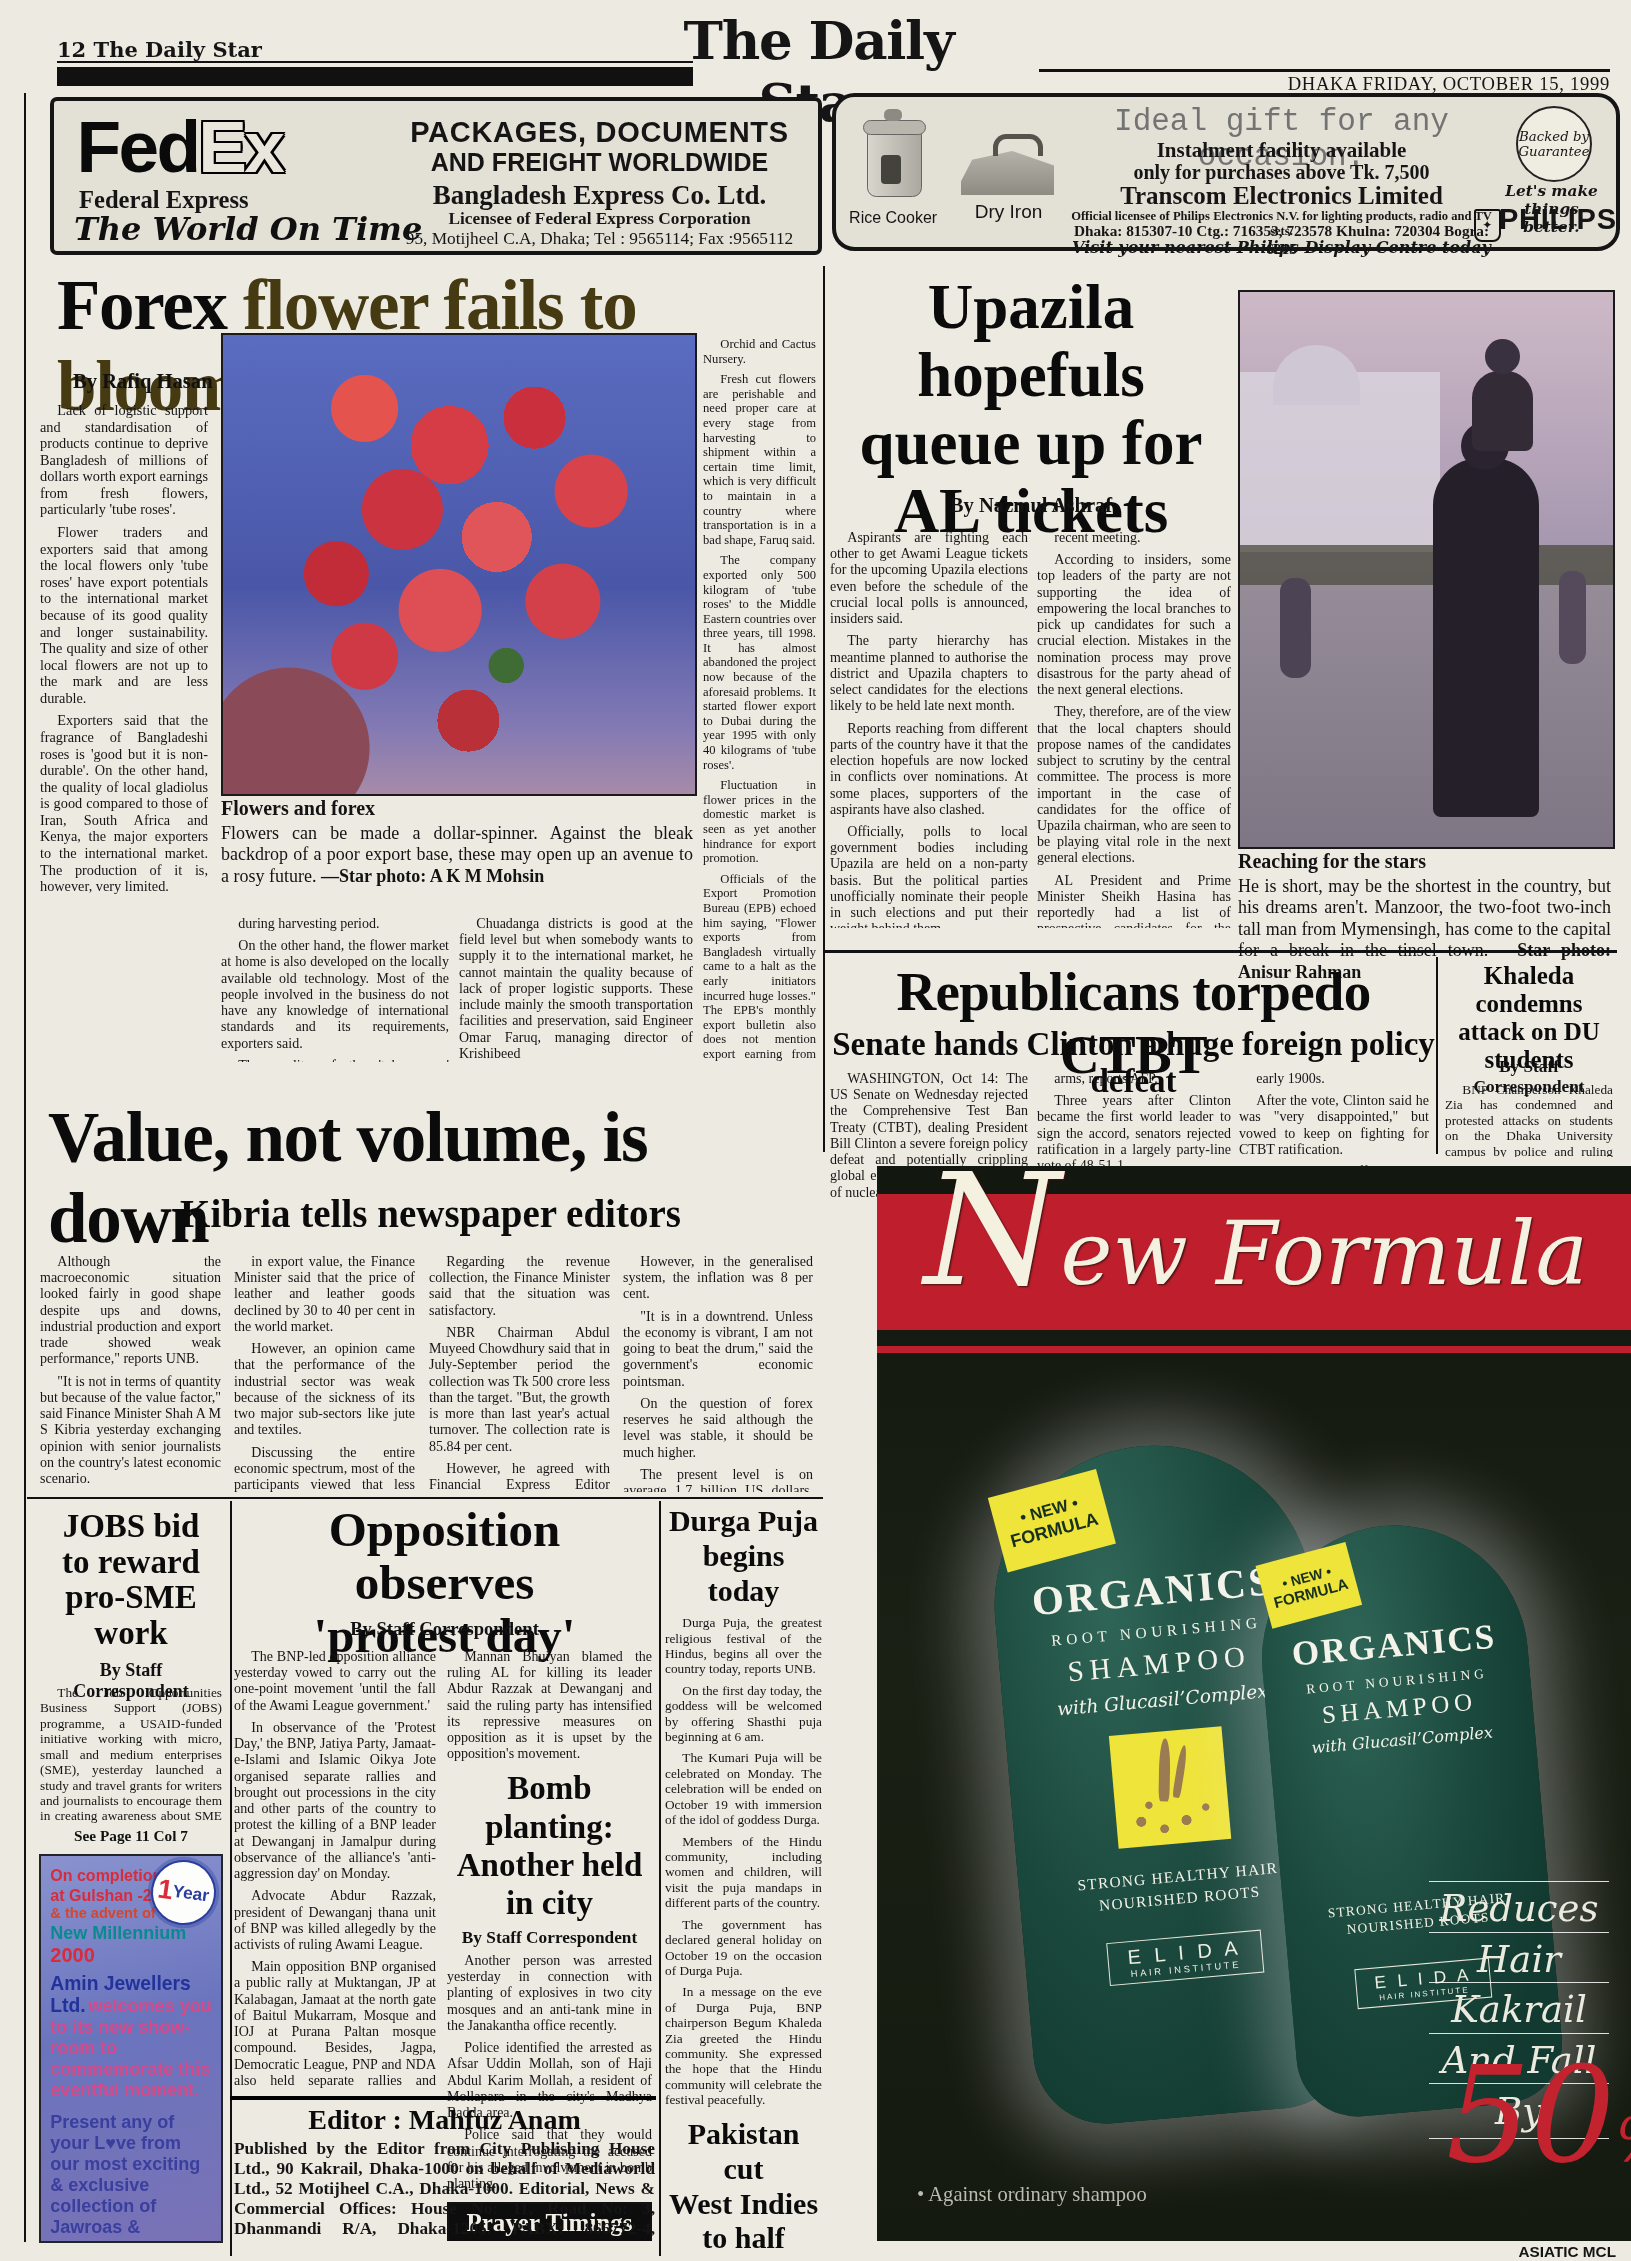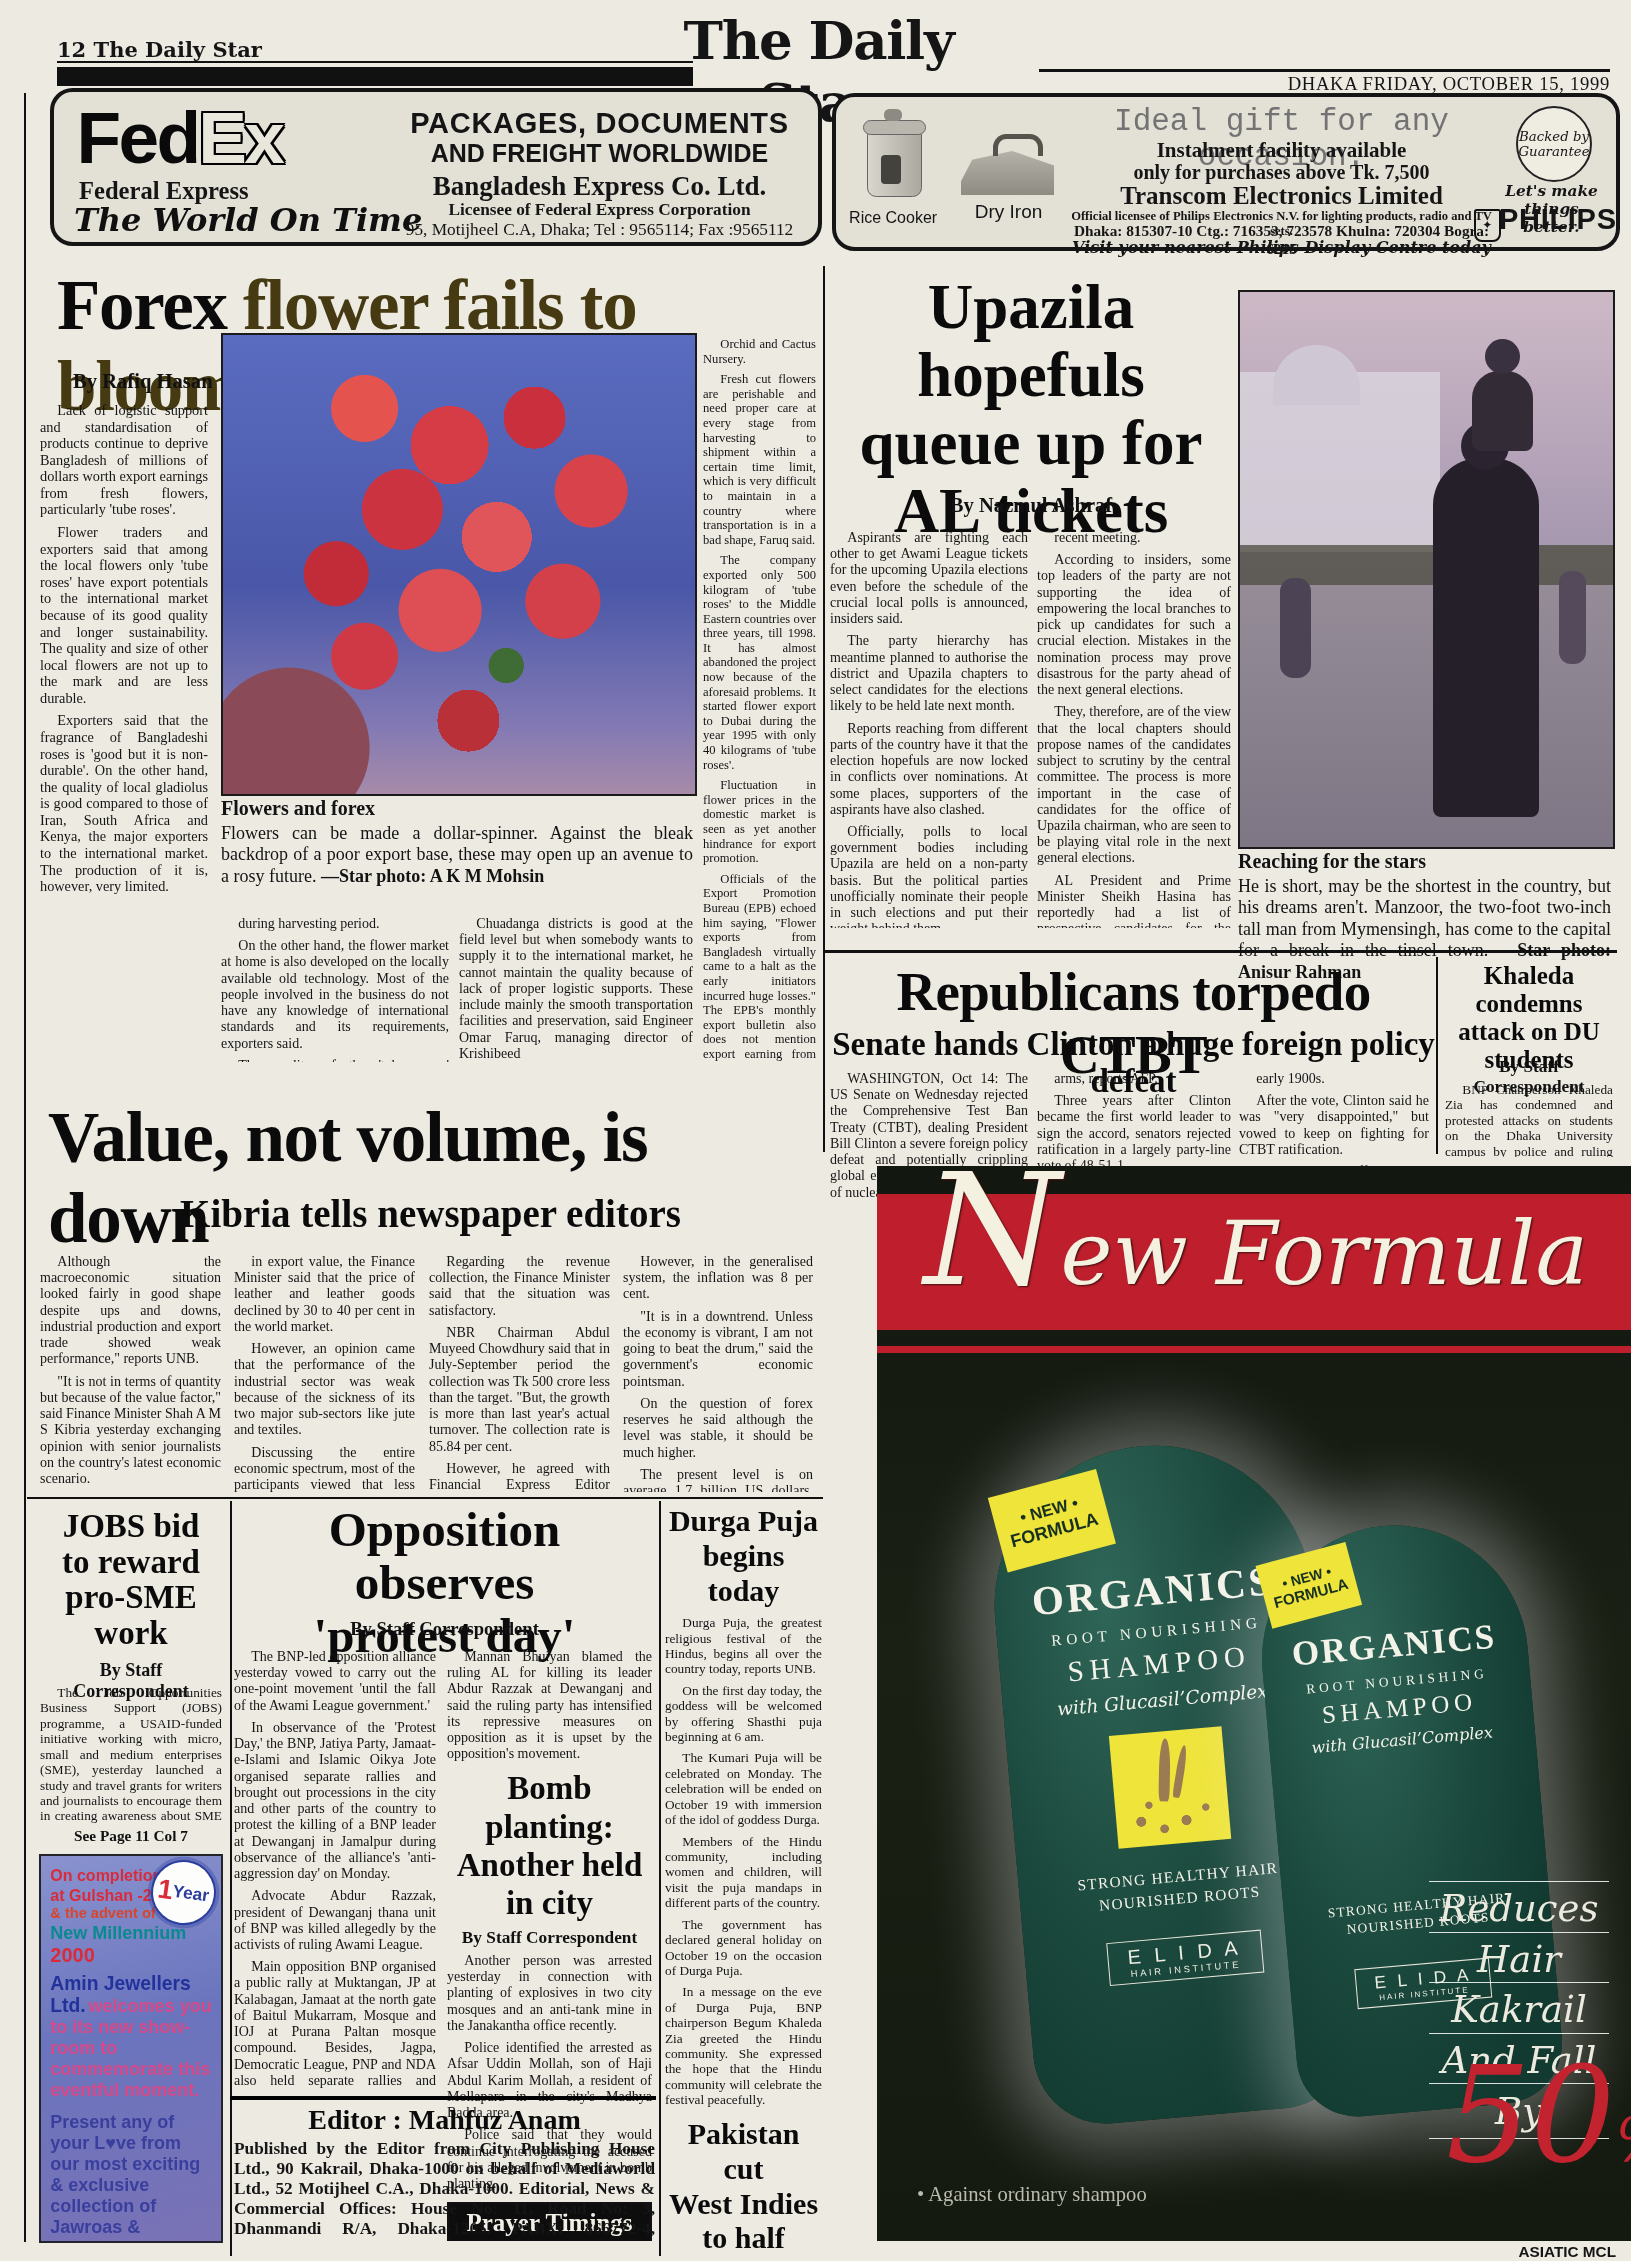--- a/index.html
+++ b/index.html
@@ -47,21 +47,21 @@
 
 <div class="page">
 
   <div class="abs" style="left:57px;top:37px;font-size:21px;font-weight:bold;font-family:'DejaVu Serif',serif;">12 The Daily Star</div>
   <div class="abs center" style="left:652px;top:9.3px;width:333px;font-size:53px;font-weight:bold;font-family:'DejaVu Serif',serif;letter-spacing:-1.3px;">The Daily Star</div>
   <div class="abs" style="left:1264px;top:25px;width:346px;text-align:right;font-size:18.6px;letter-spacing:0.7px;margin-top:48px;">DHAKA  FRIDAY, OCTOBER 15, 1999</div>
   <div class="rule" style="left:57px;top:61px;width:636px;height:2px;"></div>
   <div class="rule" style="left:57px;top:67px;width:636px;height:18.6px;"></div>
   <div class="rule" style="left:1039px;top:69px;width:571px;height:3.3px;"></div>
 
-  <div class="adbox" style="left:50px;top:88px;width:764px;height:150px;">
+  <div class="adbox" style="left:50px;top:97px;width:764px;height:150px;border-radius:7px;">
     <div class="abs fedword" style="left:22.6px;top:4px;font-size:73px;">
       <span style="color:#0a0a0a;">Fed</span><span class="fedex-out">Ex</span>
     </div>
     <div class="abs" style="left:25px;top:85px;font-size:24.6px;font-weight:bold;font-family:'Liberation Serif',serif;">Federal Express</div>
     <div class="abs script" style="left:20px;top:109px;font-size:32px;font-weight:bold;color:#101010;">The World On Time</div>
     <div class="abs center sans" style="left:346px;top:14.6px;width:399px;font-size:29px;font-weight:bold;letter-spacing:0.7px;">PACKAGES, DOCUMENTS</div>
     <div class="abs center sans" style="left:346px;top:47px;width:399px;font-size:25px;font-weight:bold;">AND FREIGHT WORLDWIDE</div>
     <div class="abs center" style="left:346px;top:79px;width:399px;font-size:27px;font-weight:bold;font-family:'Liberation Serif',serif;">Bangladesh Express Co. Ltd.</div>
     <div class="abs center" style="left:346px;top:108px;width:399px;font-size:17.3px;font-weight:bold;">Licensee of Federal Express Corporation</div>
     <div class="abs center" style="left:346px;top:128px;width:399px;font-size:17.3px;">95, Motijheel C.A, Dhaka; Tel : 9565114; Fax :9565112</div>

